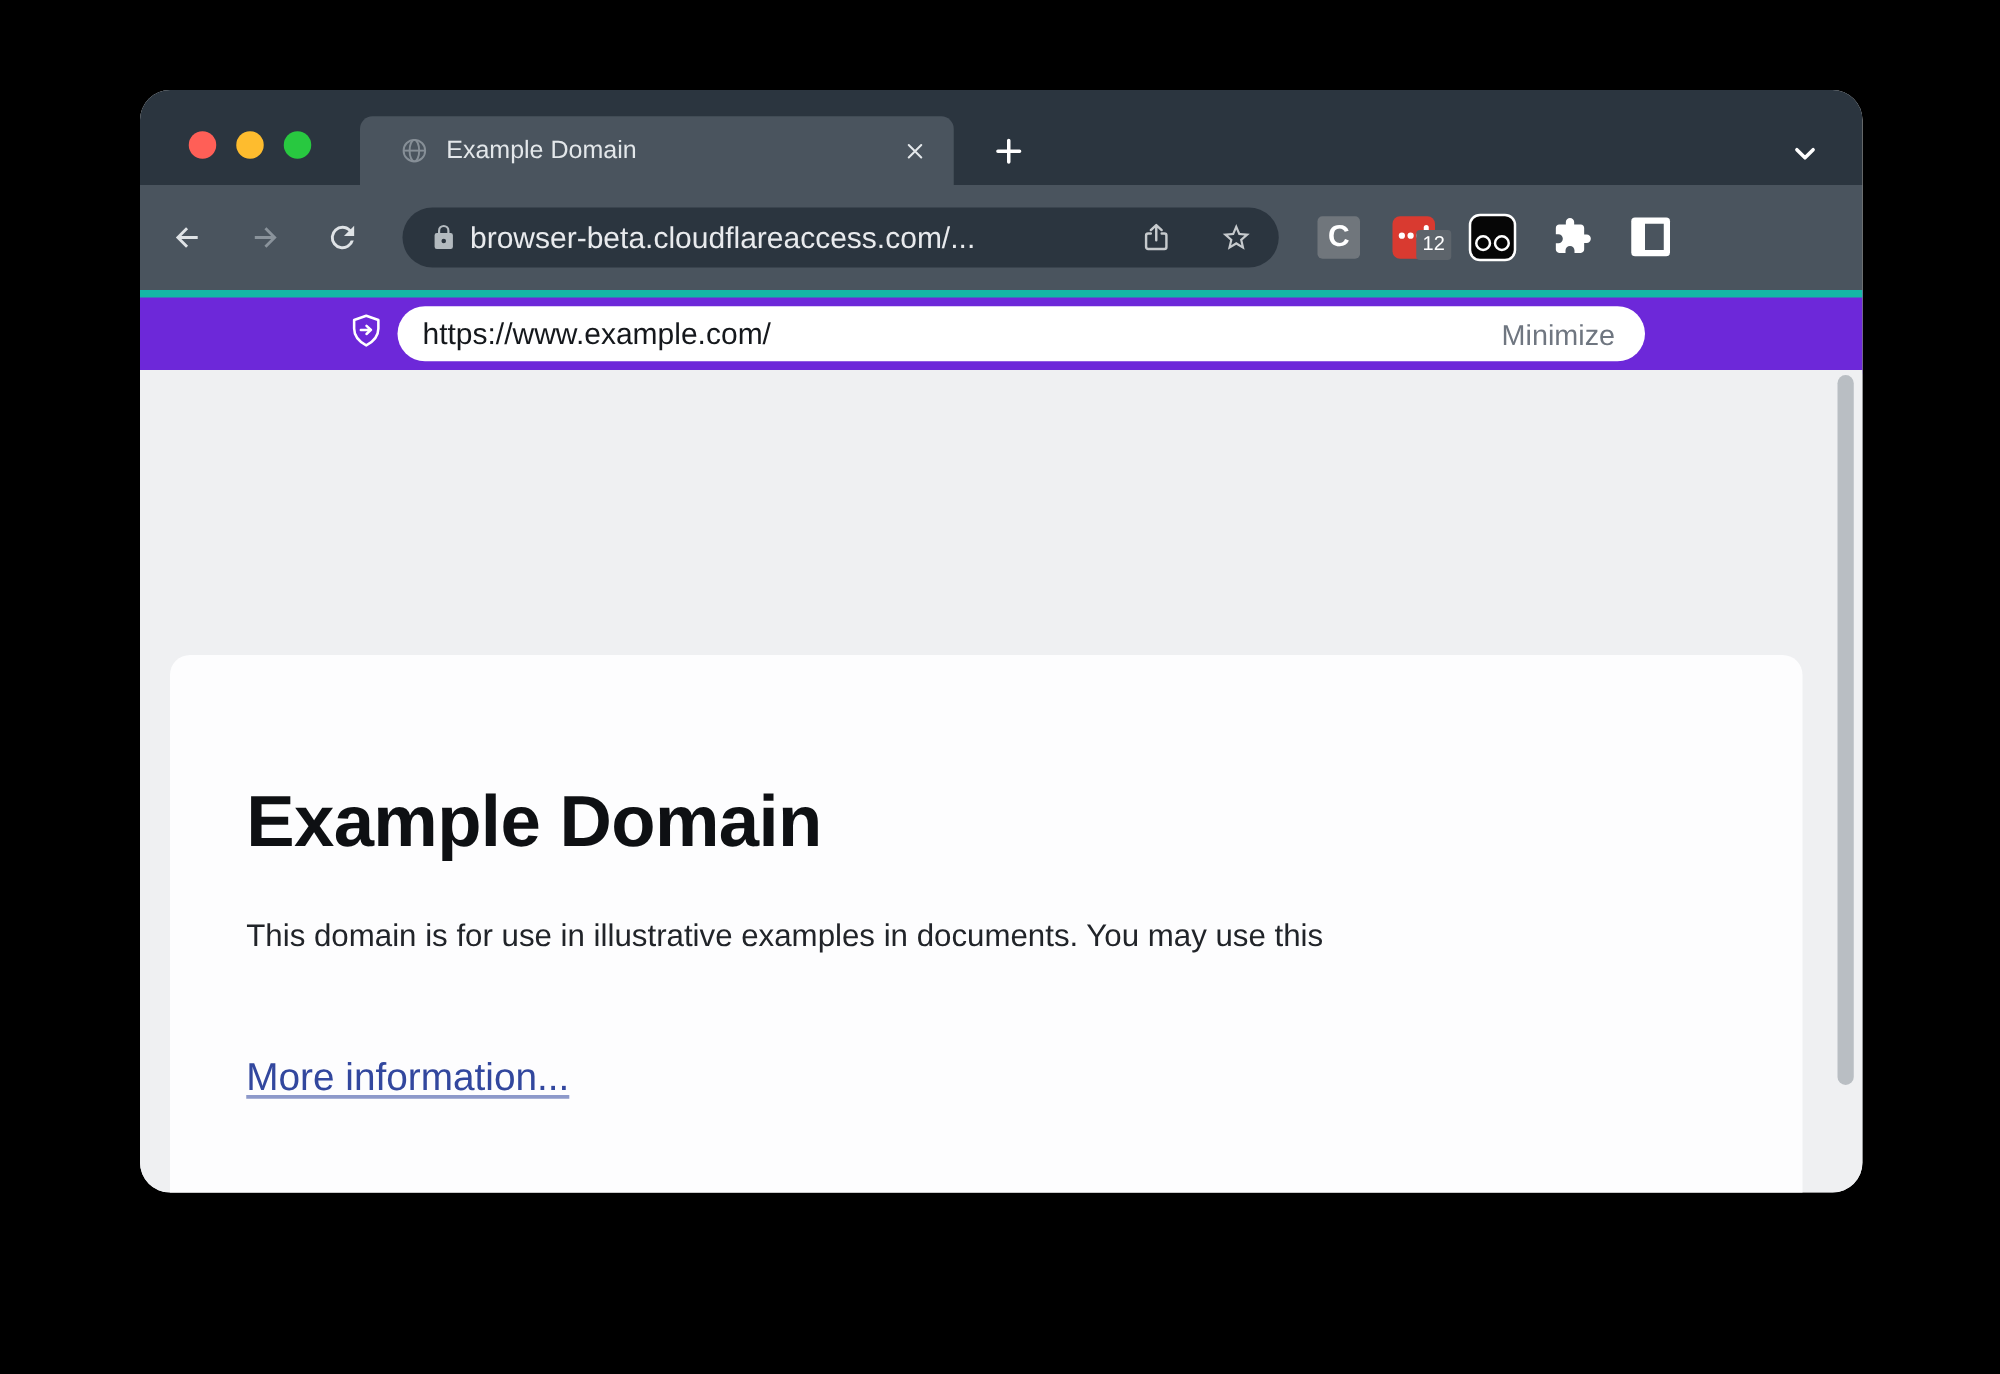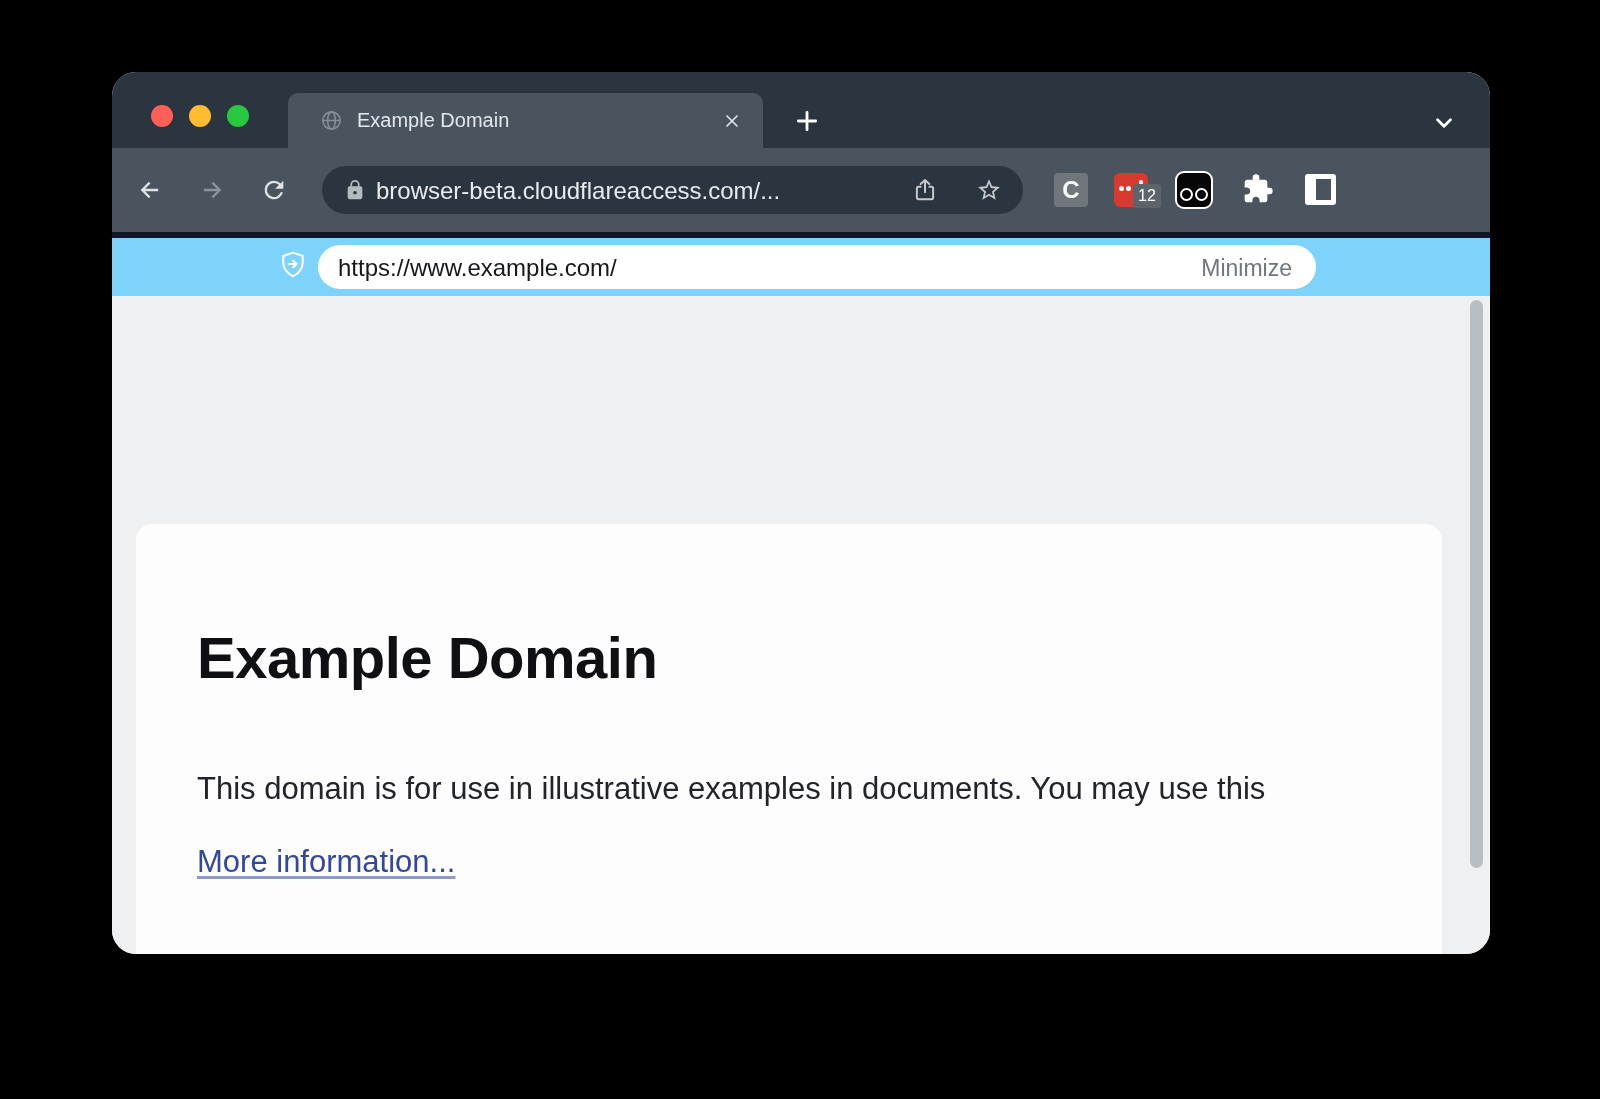--- a/index.html
+++ b/index.html
@@ -41,31 +41,31 @@
   .ext-puzzle { position:absolute; left:1130px; top:25px; width:32px; height:32px; }
   .ext-panel { position:absolute; left:1193px; top:26px; width:31px; height:31px; background:#fff; border-radius:3px; }
   .ext-panel .inner { position:absolute; left:11px; top:5px; width:15px; height:21px; background:#4a545e; }
   .avatar { position:absolute; left:1248px; top:95px; width:47px; height:47px; border-radius:50%; background:linear-gradient(#b9c0c4,#a2abb0); overflow:hidden; }
   .avatar .hair { position:absolute; left:13px; top:6px; width:21px; height:12px; background:#50413a; border-radius:10px 10px 4px 4px; }
   .avatar .face { position:absolute; left:15px; top:10px; width:17px; height:17px; background:#e6c09a; border-radius:50%; }
   .avatar .body { position:absolute; left:7px; top:28px; width:33px; height:22px; background:#2d333e; border-radius:10px 10px 0 0; }
   .menu-dots { position:absolute; left:1321px; top:104px; width:28px; height:28px; }
 
   
-  .bluebar { position:absolute; left:0; top:160px; width:100%; height:67px; background:#7dd3fc; border-top:6px solid #0f172a; }
+  .bluebar { position:absolute; left:0; top:160px; width:100%; height:67px; background:#6d28d9; border-top:6px solid #14b8a6; }
   .shield { position:absolute; left:168px; top:13px; width:26px; height:28px; }
   .remote-pill { position:absolute; left:206px; top:7px; width:998px; height:44px; background:#fff; border-radius:22px; }
   .remote-url { position:absolute; left:20px; top:9px; font-size:24px; color:#15181c; white-space:nowrap; }
   .remote-min { position:absolute; right:24px; top:10px; font-size:23px; color:#6f7680; }
 
   
   .content { position:absolute; left:0; top:224px; width:100%; height:658px; background:#eff0f2; }
   .card { position:absolute; left:24px; top:228px; width:1306px; height:468px; background:#fdfdfe; border-radius:16px; }
   .page-h1 { position:absolute; left:61px; top:100px; font-size:58px; font-weight:700; color:#0e1013; letter-spacing:-.5px; }
-  .page-p { position:absolute; left:61px; top:205px; font-size:31px; color:#212429; line-height:40px;margin-top:40px; }
+  .page-p { position:absolute; left:61px; top:205px; font-size:25px; color:#212429; line-height:40px; }
   .page-link { position:absolute; left:61px; top:320px; font-size:31px; color:#32479e; text-decoration:underline; text-decoration-color:rgba(50,71,158,.55); text-underline-offset:4px; cursor:pointer;text-align:center; }
   .scroll-thumb { position:absolute; left:1358px; top:4px; width:13px; height:568px; background:#b9bec3; border-radius:7px; }
 </style>
 </head>
 <body>
 
 <div class="window">
 
   <div class="tabstrip">
     <div class="traffic t-red"></div>

